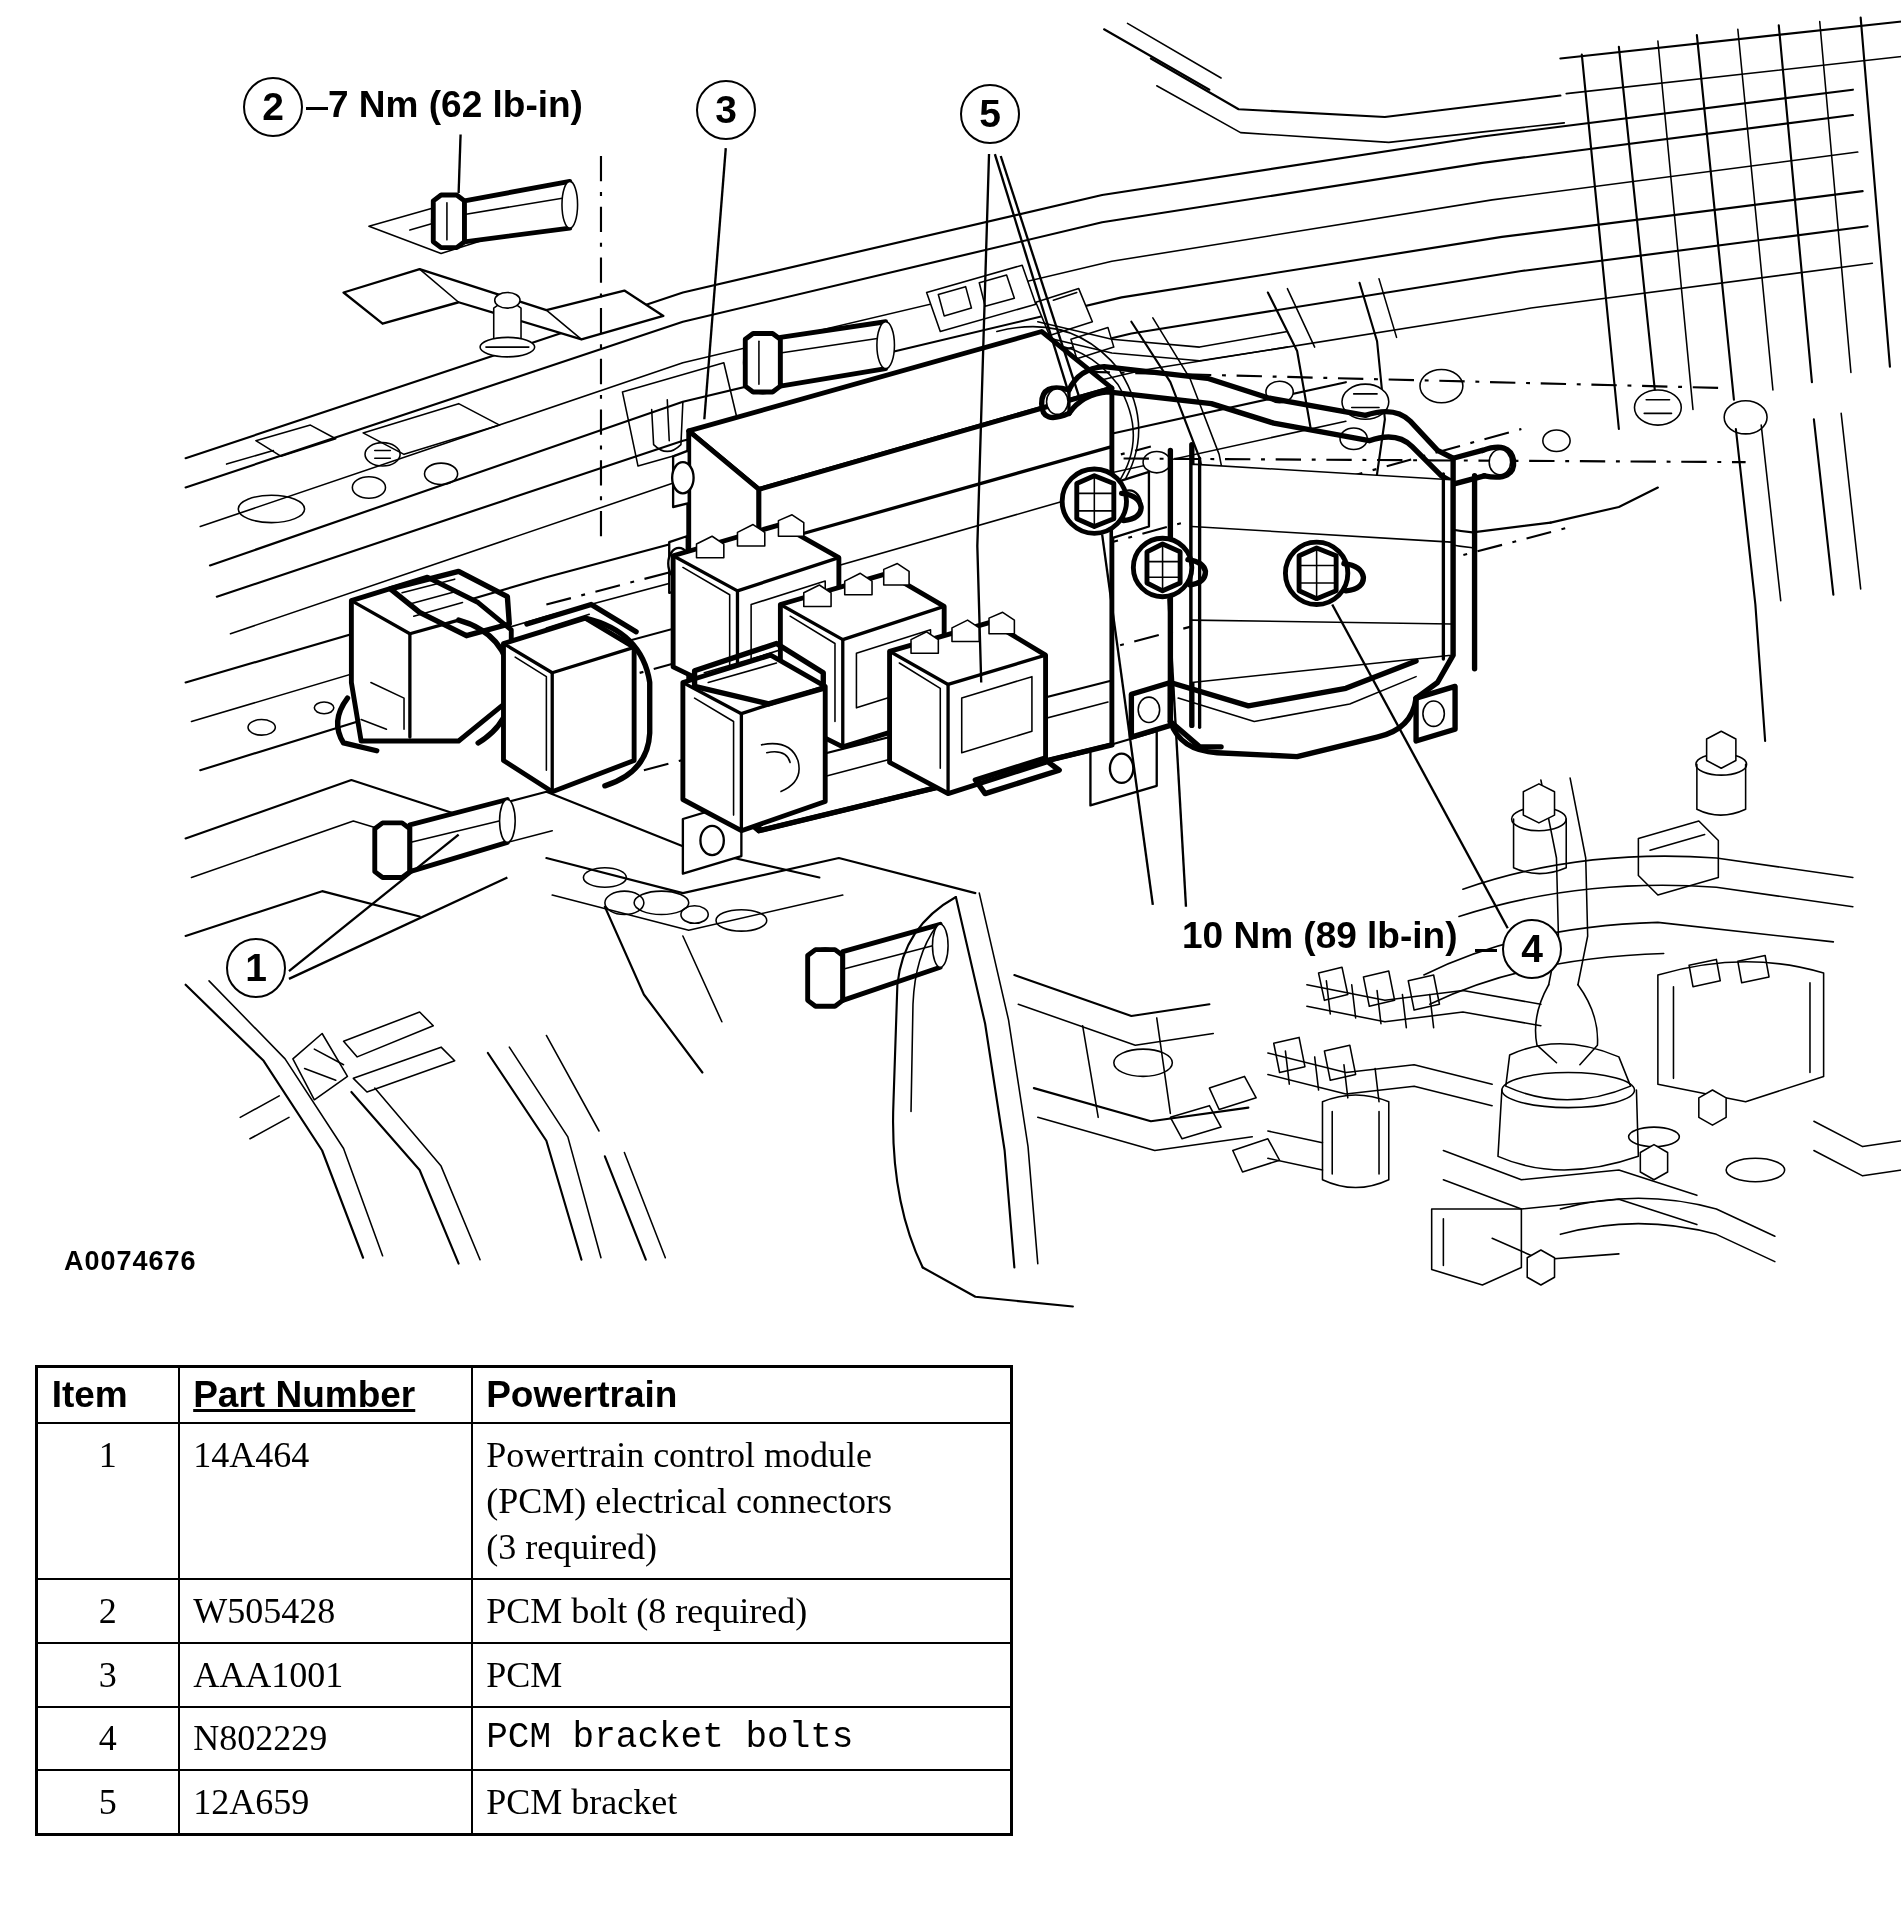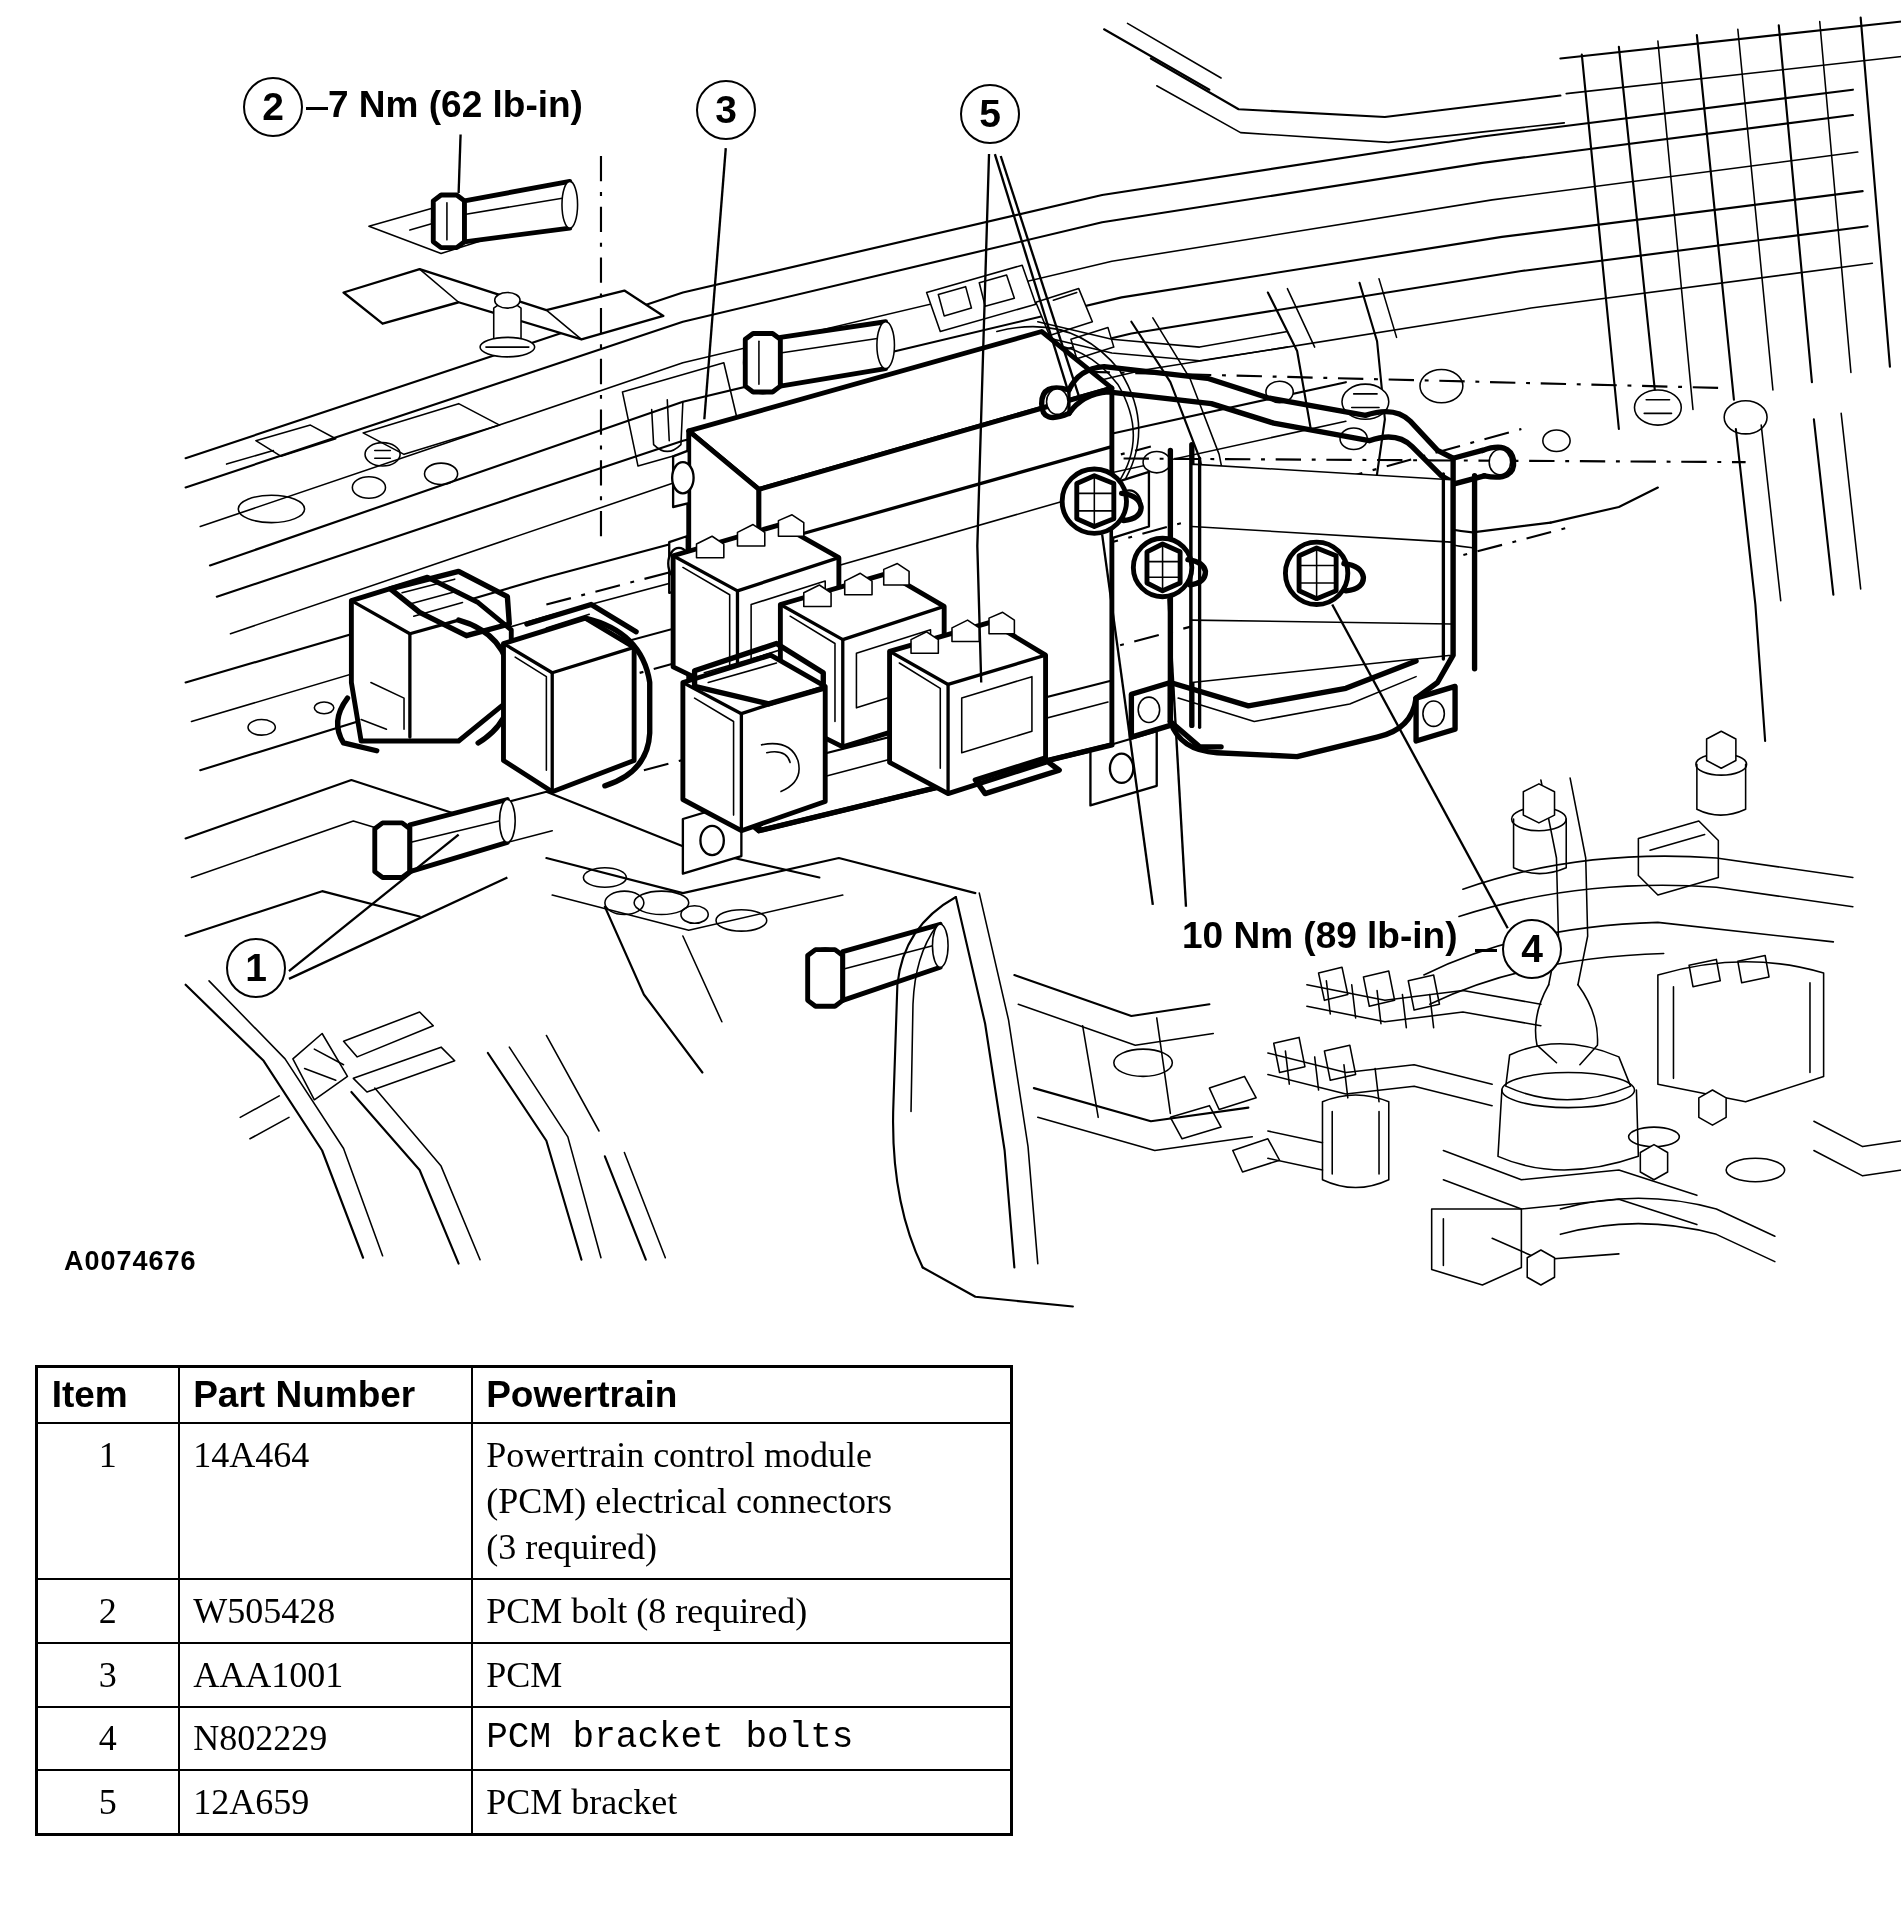--- a/index.html
+++ b/index.html
@@ -122,21 +122,21 @@
   }
   table.parts col.c-item   { width: 142px; }
   table.parts col.c-part   { width: 293px; }
   table.parts col.c-desc   { width: 540px; }
   td.item-cell {
     text-align: center;
   }
   td.desc-cell { padding-left: 17.6px; }
   td.part-cell { padding-left: 17.6px; }
   th.item-head { padding-left: 21.5px; }
-  th.part-head { padding-left: 17.6px; }
+  th.part-head { padding-left: 17.6px; text-decoration: underline; }
   th.desc-head { padding-left: 17.6px; }
 </style>
 </head>
 <body>
 
 <div id="page">
 
   <div id="illustration">
     <svg viewBox="0 0 1950 1360" xmlns="http://www.w3.org/2000/svg">
       <defs>

